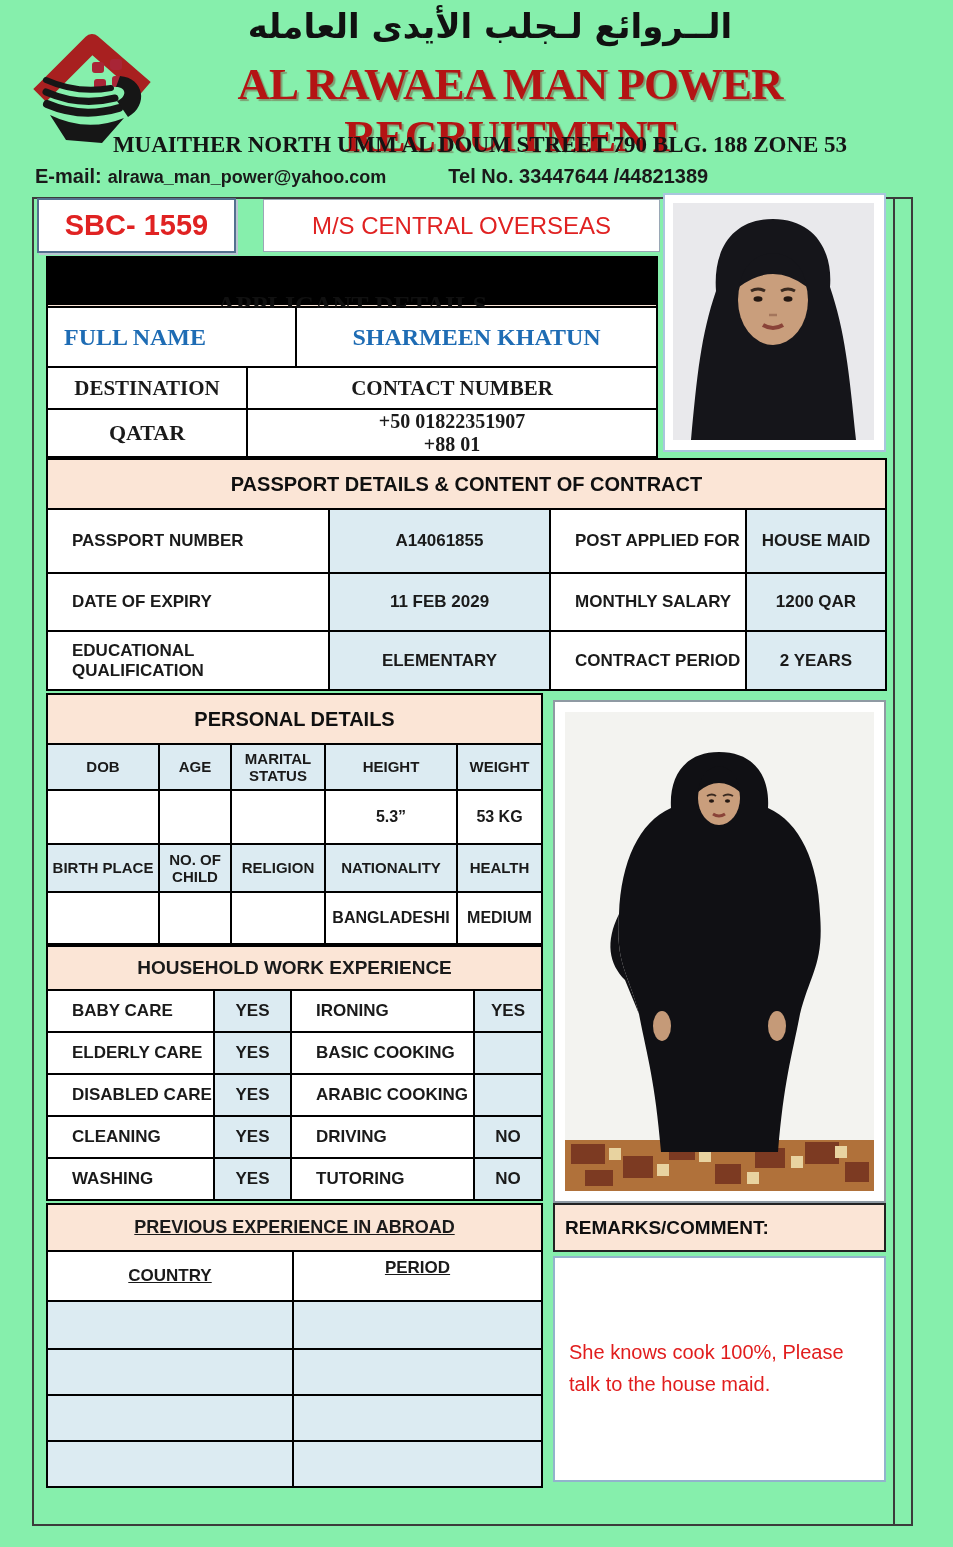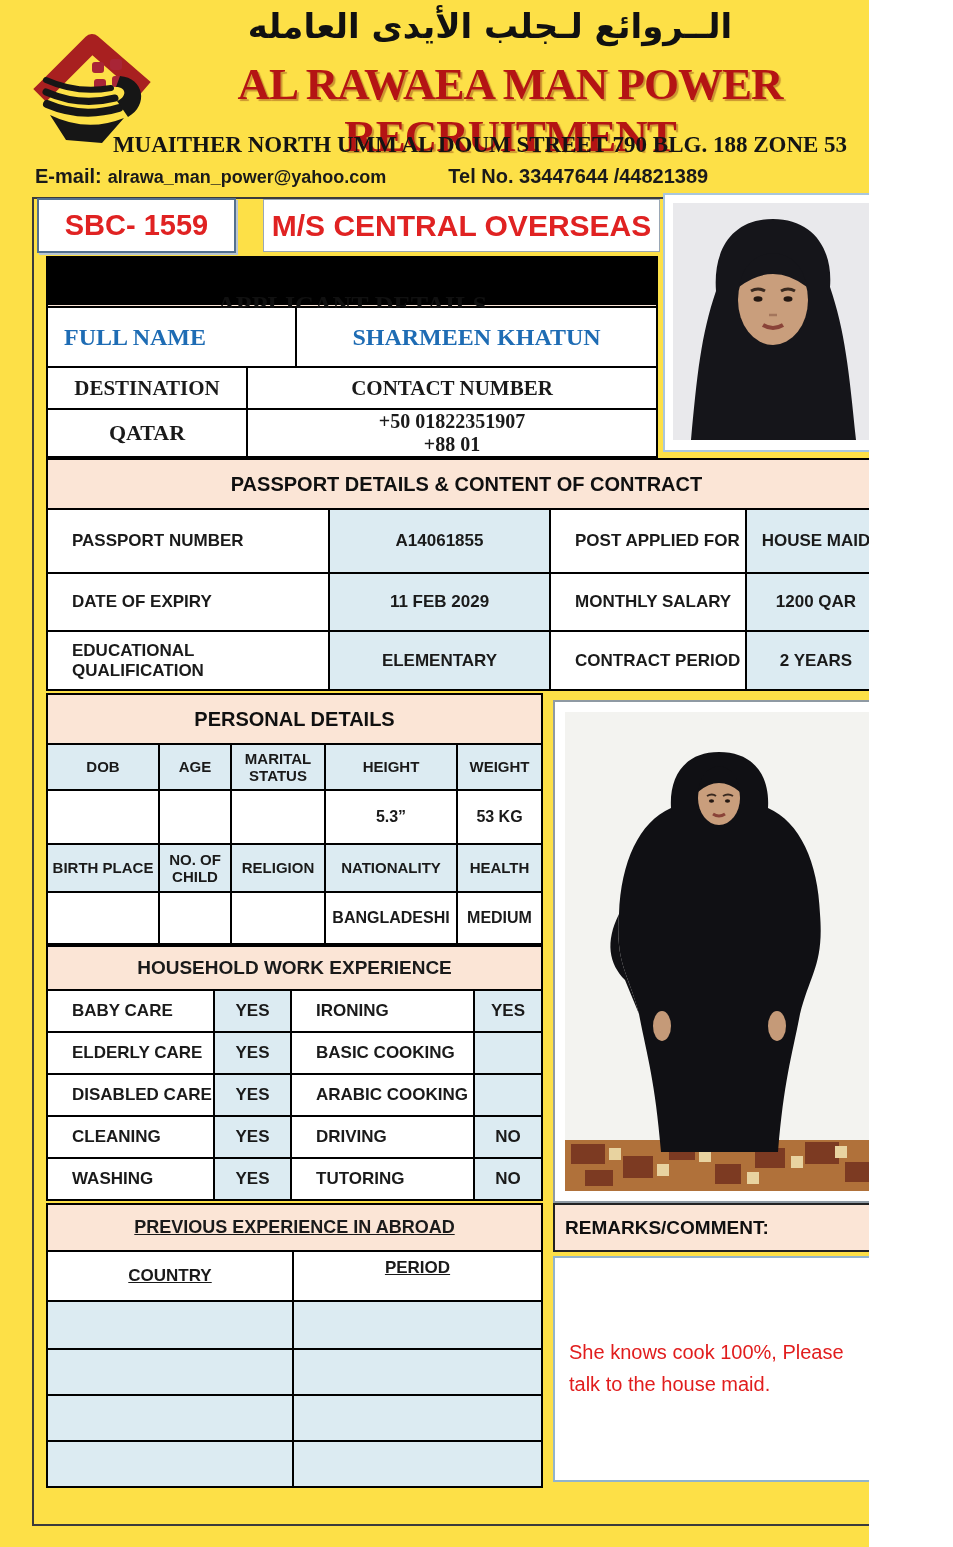--- a/index.html
+++ b/index.html
@@ -1,16 +1,16 @@
 <!DOCTYPE html>
 <html><head>
 <meta charset="utf-8">
 <style>
   html,body{margin:0;padding:0;background:#ffffff;}
-  .doc{position:relative;width:869px;height:1547px;background:#fde047;overflow:hidden;
+  .doc{position:relative;width:953px;height:1547px;background:#86efac;overflow:hidden;
        font-family:"Liberation Sans",sans-serif;color:#1a1a1a;}
   .abs{position:absolute;box-sizing:border-box;}
   .serif{font-family:"Liberation Serif",serif;}
 
   
   .arabic{left:180px;top:6px;width:620px;text-align:center;font-size:34px;font-weight:bold;
           font-family:"DejaVu Sans",sans-serif;color:#111;}
   .company{left:130px;top:58px;width:760px;text-align:center;font-size:45px;font-weight:bold;
            color:#b41414;letter-spacing:-1px;text-shadow:2px 2px 1px rgba(110,10,10,.35);}
   .address{left:90px;top:132px;width:780px;text-align:center;font-size:23px;font-weight:bold;color:#141414;}
@@ -21,21 +21,21 @@
 
   
   .page-border{left:32px;top:197px;width:881px;height:1329px;border:2px solid #3b3b3b;}
   .right-vline{left:893px;top:197px;width:0;height:1329px;border-left:2px solid #3b3b3b;}
 
   .sbc-box{left:37px;top:198px;width:199px;height:55px;background:#fff;border:2px solid#54718f;
            box-shadow:2px 2px 0 #b9c6d2;display:flex;align-items:center;justify-content:center;
            font-size:29px;font-weight:bold;color:#e02222;}
   .agency-box{left:263px;top:199px;width:397px;height:53px;background:#fff;border:1px solid #9aa7b5;
            display:flex;align-items:center;justify-content:center;
-           font-size:30px;font-weight:bold;color:#e02222;text-align:center;}
+           font-size:24px;font-weight:normal;color:#e02222;text-align:center;}
 
   .portrait-frame{left:663px;top:193px;width:223px;height:259px;background:#fff;
            border:2px solid #a9c6dd;padding:8px;}
   .body-frame{left:553px;top:700px;width:333px;height:503px;background:#fff;
            border:2px solid #8f9aa3;padding:10px;}
 
   
   .tbl{display:grid;background:#000;padding:2px;gap:2px;position:absolute;box-sizing:border-box;}
   .cell{background:#fff;display:flex;align-items:center;min-width:0;}
   .cc{justify-content:center;text-align:center;}

